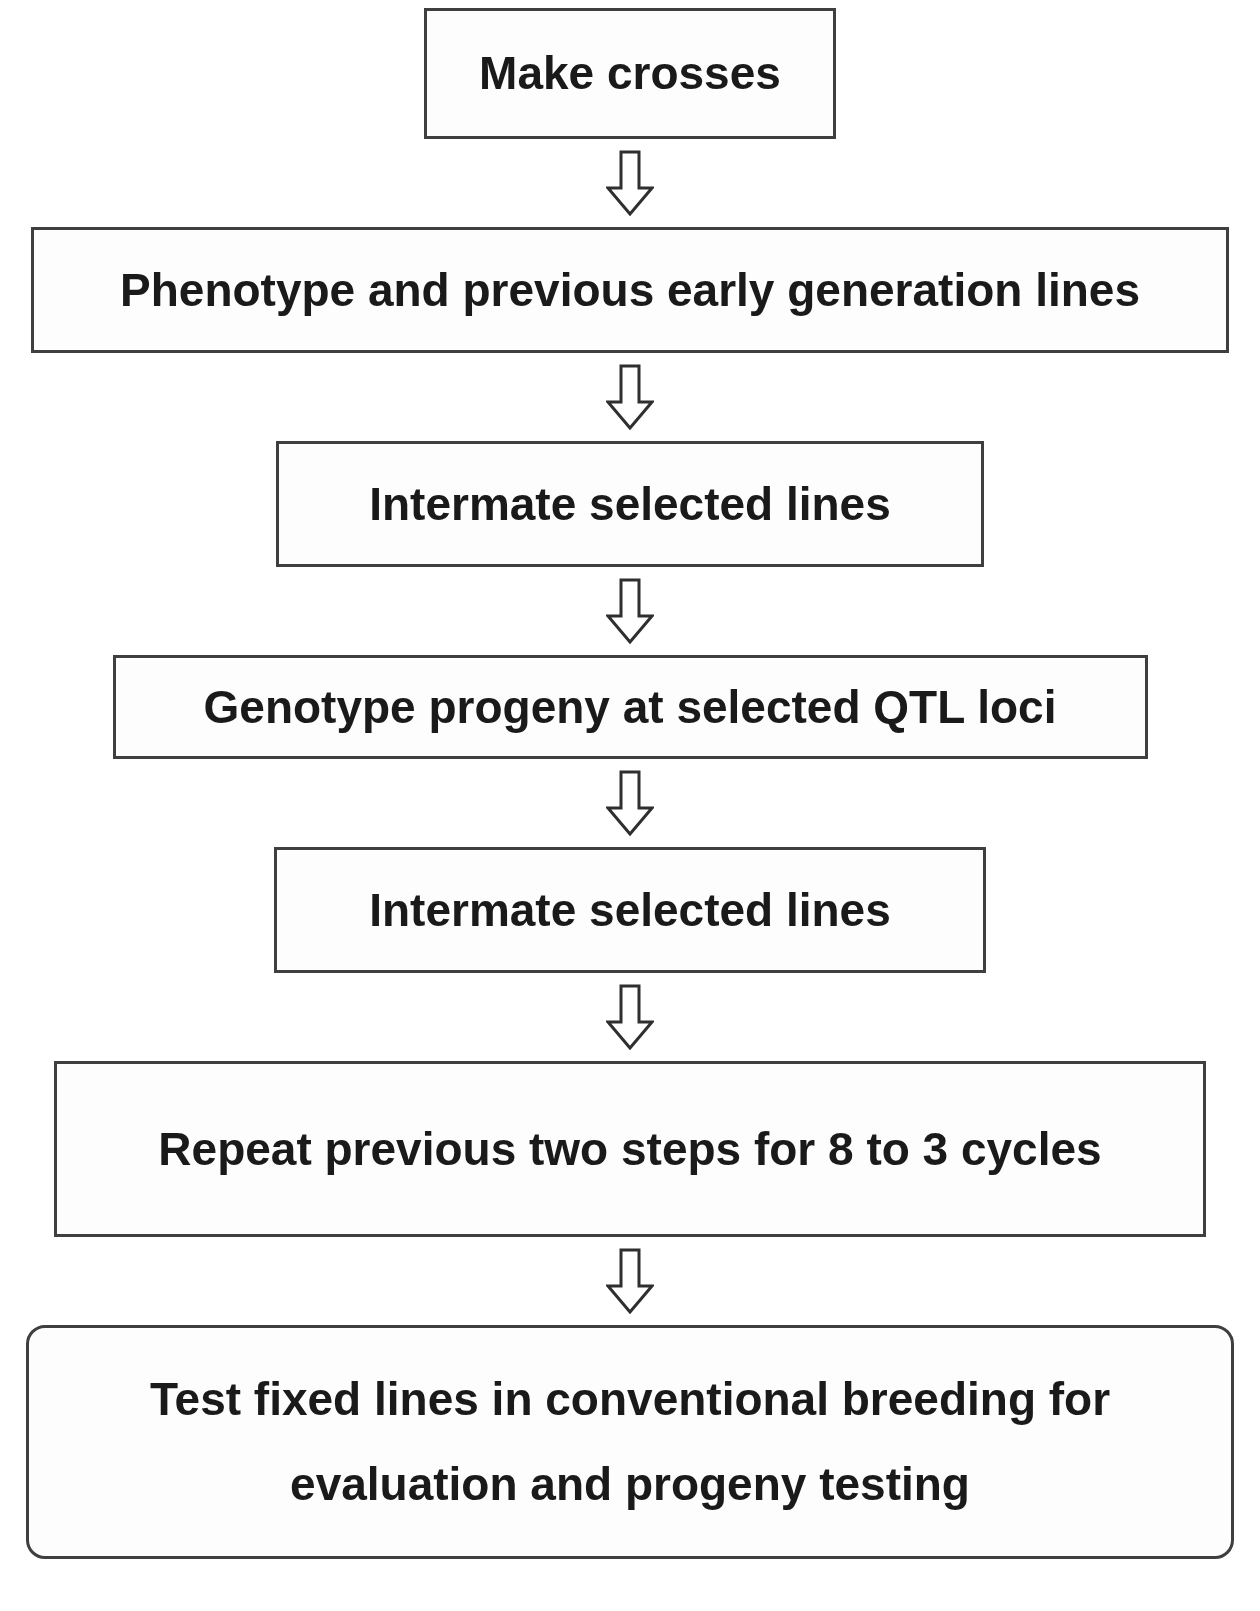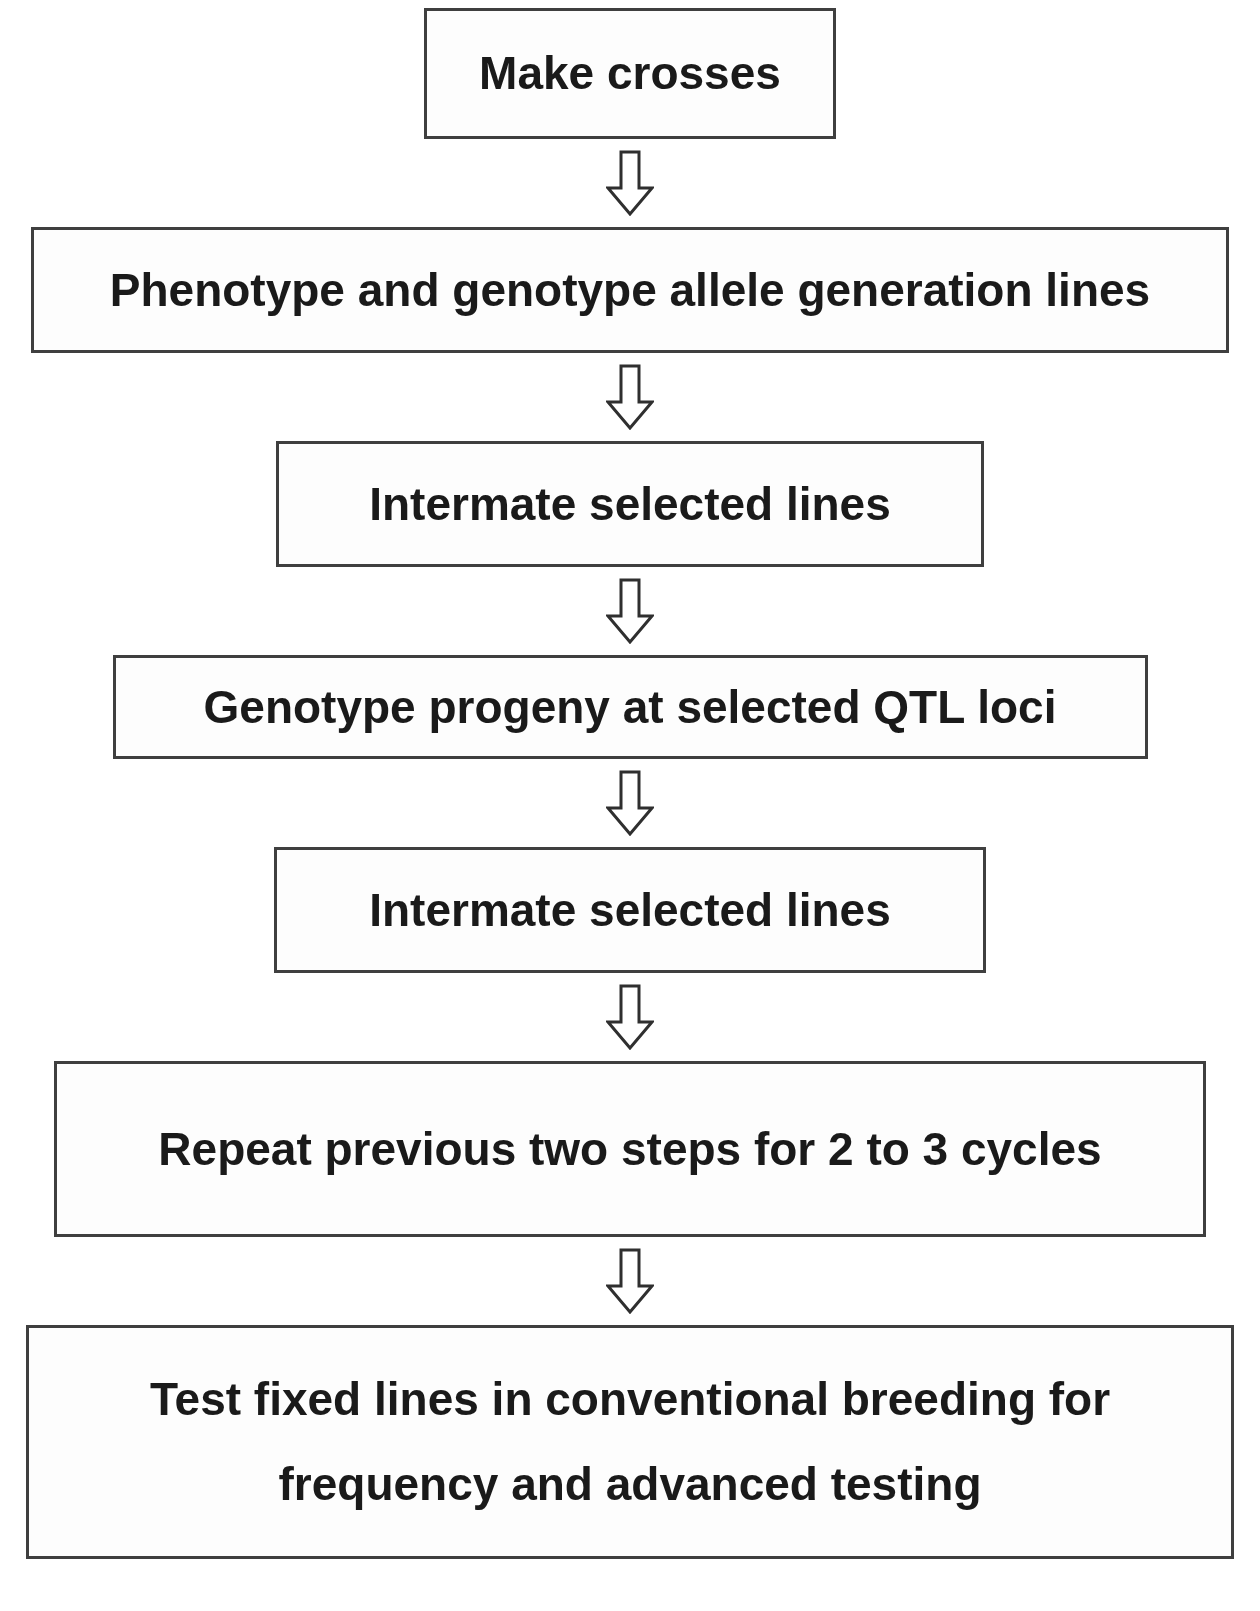--- a/index.html
+++ b/index.html
@@ -33,21 +33,21 @@
     font-size: 46px;
     line-height: 1.15;
     flex-shrink: 0;
   }
   .b1 { width: 412px;  height: 131px; }
   .b2 { width: 1198px; height: 126px; }
   .b3 { width: 708px;  height: 126px; }
   .b4 { width: 1035px; height: 104px; }
   .b5 { width: 712px;  height: 126px; }
   .b6 { width: 1152px; height: 176px; }
-  .b7 { width: 1208px; height: 234px; justify-content: space-evenly; padding: 14px 30px; }
+  .b7 { width: 1208px; height: 234px; justify-content: space-evenly; padding: 14px 30px; border-radius: 19px; }
   .sub {
     font-size: 37px;
     margin-top: 8px;
     font-weight: bold;
   }
   .arrow {
     flex-shrink: 0;
     margin: 11px 0;
     width: 48px;
     height: 66px;
@@ -61,21 +61,21 @@
 
     <div class="box b1">
       <span>Make crosses</span>
     </div>
 
     <svg class="arrow" viewBox="0 0 48 66">
       <polygon points="15,2 33,2 33,38 46,38 24,64 2,38 15,38" fill="#ffffff" stroke="#2f2f2f" stroke-width="3" stroke-linejoin="miter"></polygon>
     </svg>
 
     <div class="box b2">
-      <span>Phenotype and genotype allele generation lines</span>
+      <span>Phenotype and previous early generation lines</span>
     </div>
 
     <svg class="arrow" viewBox="0 0 48 66">
       <polygon points="15,2 33,2 33,38 46,38 24,64 2,38 15,38" fill="#ffffff" stroke="#2f2f2f" stroke-width="3" stroke-linejoin="miter"></polygon>
     </svg>
 
     <div class="box b3">
       <span>Intermate selected lines</span>
     </div>
 
@@ -93,26 +93,26 @@
 
     <div class="box b5">
       <span>Intermate selected lines</span>
     </div>
 
     <svg class="arrow" viewBox="0 0 48 66">
       <polygon points="15,2 33,2 33,38 46,38 24,64 2,38 15,38" fill="#ffffff" stroke="#2f2f2f" stroke-width="3" stroke-linejoin="miter"></polygon>
     </svg>
 
     <div class="box b6">
-      <span>Repeat previous two steps for 2 to 3 cycles</span>
+      <span>Repeat previous two steps for 8 to 3 cycles</span>
     </div>
 
     <svg class="arrow" viewBox="0 0 48 66">
       <polygon points="15,2 33,2 33,38 46,38 24,64 2,38 15,38" fill="#ffffff" stroke="#2f2f2f" stroke-width="3" stroke-linejoin="miter"></polygon>
     </svg>
 
     <div class="box b7">
       <span>Test fixed lines in conventional breeding for</span>
-      <span>frequency and advanced testing</span>
+      <span>evaluation and progeny testing</span>
     </div>
 
   </div>
 </div>
 
 </body></html>

